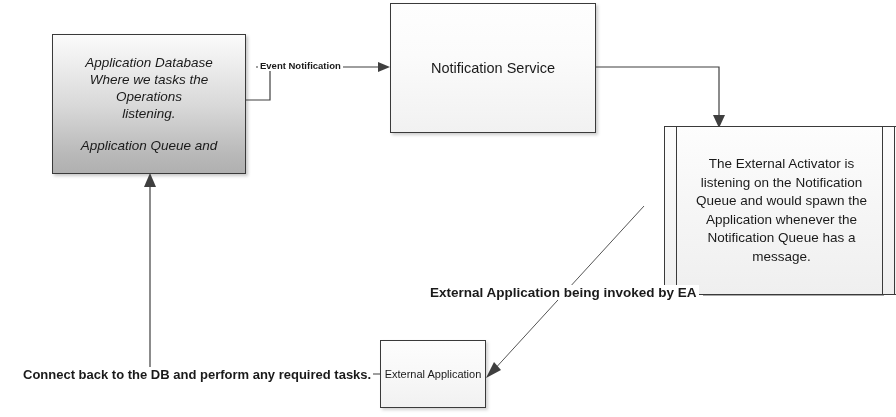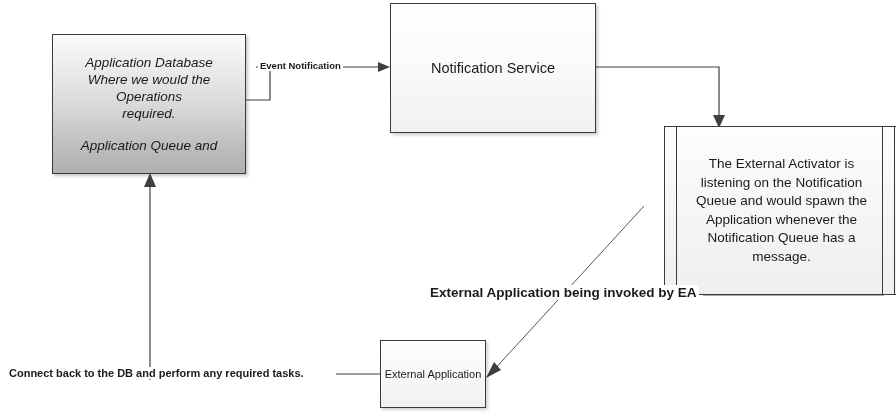--- a/index.html
+++ b/index.html
@@ -109,23 +109,23 @@
     font-size: 9.5px;
     padding: 0 2px;
   }
   #lbl-ea-invoked {
     left: 428px;
     top: 285px;
     font-size: 13.5px;
     padding: 0 2px;
   }
   #lbl-connect-back {
-    left: 7px;
+    left: 21px;
     top: 367px;
-    font-size: 11px;
+    font-size: 13px;
     padding: 0 2px;
   }
 
   
   #connectors {
     position: absolute;
     left: 0;
     top: 0;
     width: 896px;
     height: 417px;
@@ -160,22 +160,22 @@
 
     <line x1="380" y1="374" x2="336" y2="374"></line>
 
     <line x1="150" y1="380" x2="150" y2="180"></line>
     <polygon points="150,173 144,187 156,187" fill="#3f3f3f" stroke="none"></polygon>
   </svg>
 
   <div class="node" id="app-db">
     <div class="lines">
       <div>Application Database</div>
-      <div>Where we would the Operations</div>
-      <div>required.</div>
+      <div>Where we tasks the Operations</div>
+      <div>listening.</div>
       <div class="spacer"></div>
       <div>Application Queue and</div>
     </div>
   </div>
 
   <div class="node" id="notif-svc">
     <div>Notification Service</div>
   </div>
 
   <div class="node" id="ext-activator">

